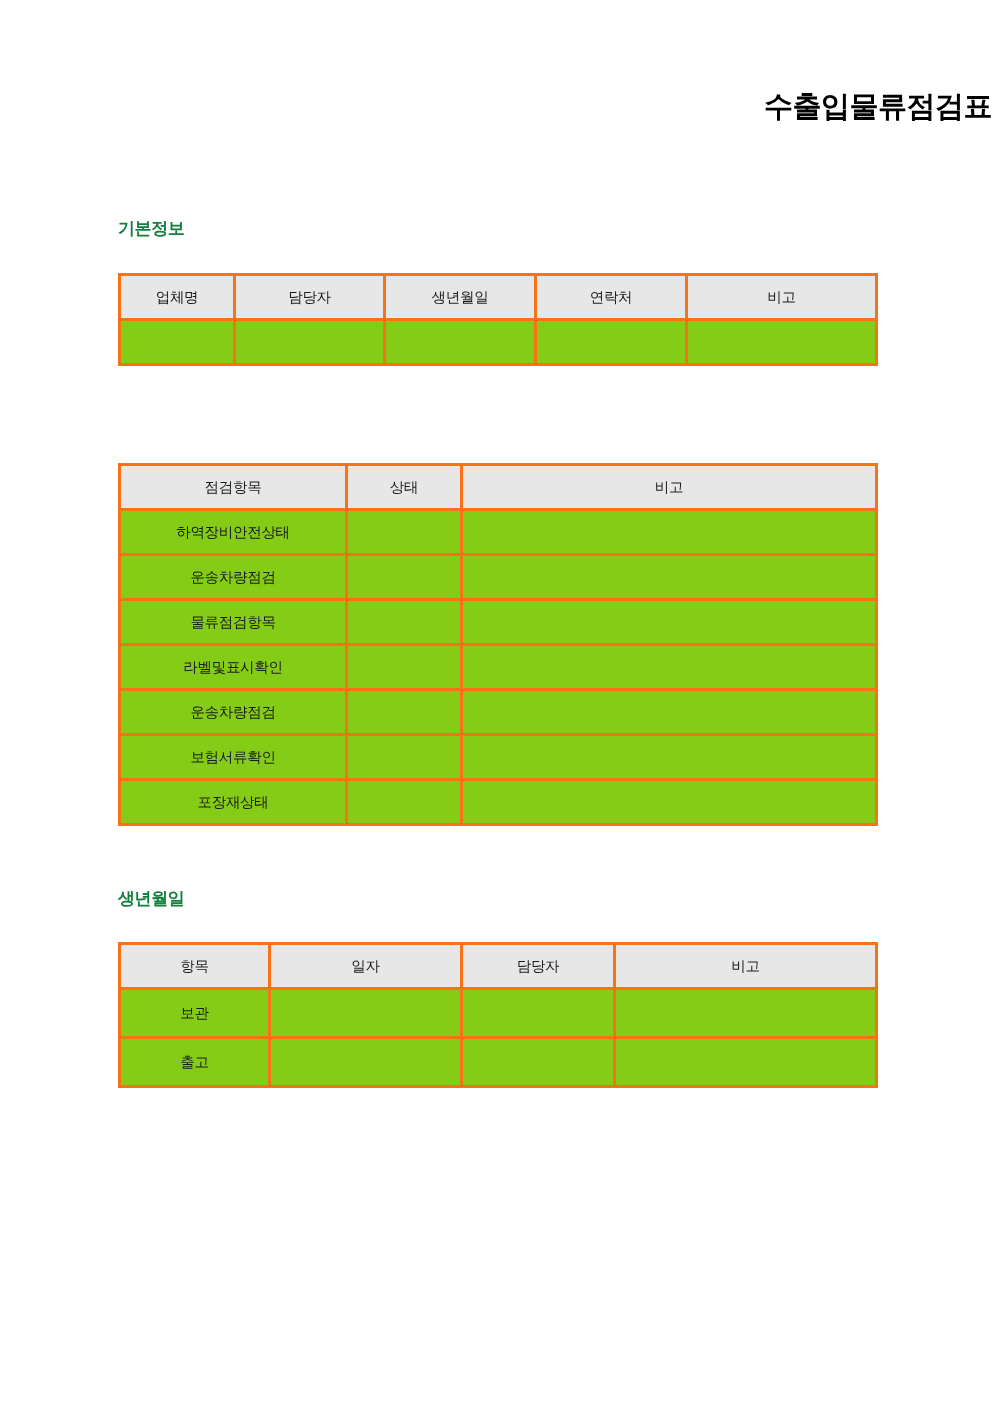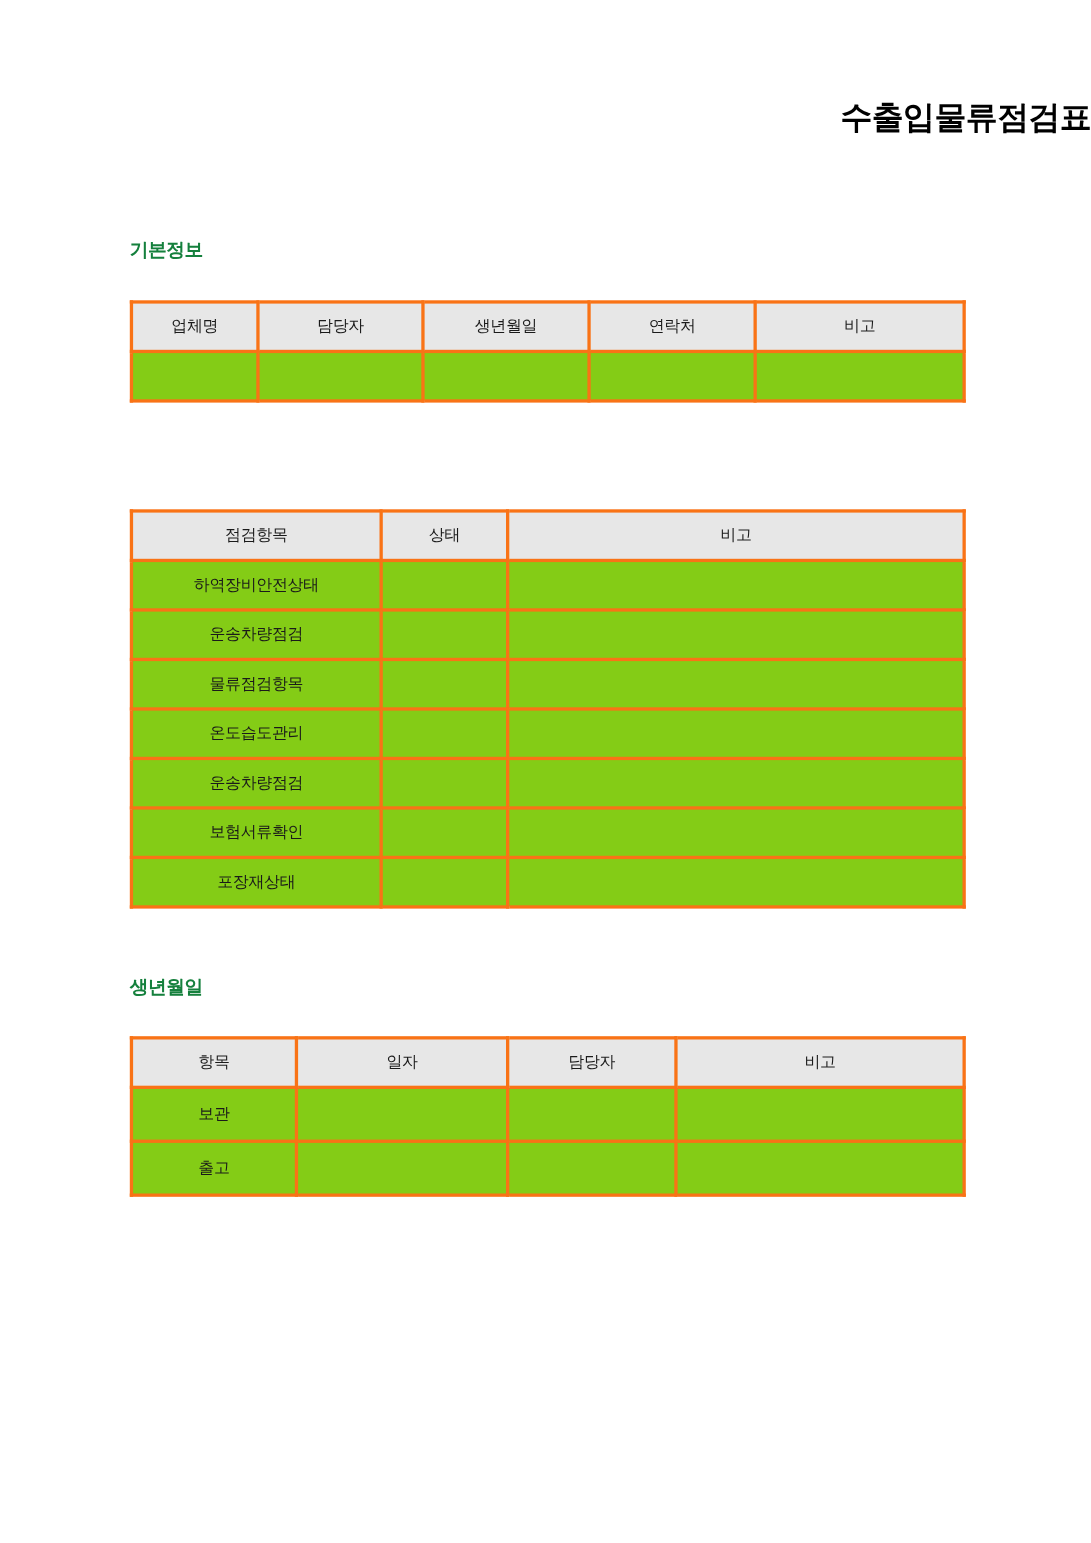--- a/index.html
+++ b/index.html
@@ -182,21 +182,21 @@
             <td>운송차량점검</td>
             <td class="blank"></td>
             <td class="blank"></td>
           </tr>
           <tr>
             <td>물류점검항목</td>
             <td class="blank"></td>
             <td class="blank"></td>
           </tr>
           <tr>
-            <td>온도습도관리</td>
+            <td>라벨및표시확인</td>
             <td class="blank"></td>
             <td class="blank"></td>
           </tr>
           <tr>
             <td>운송차량점검</td>
             <td class="blank"></td>
             <td class="blank"></td>
           </tr>
           <tr>
             <td>보험서류확인</td>

